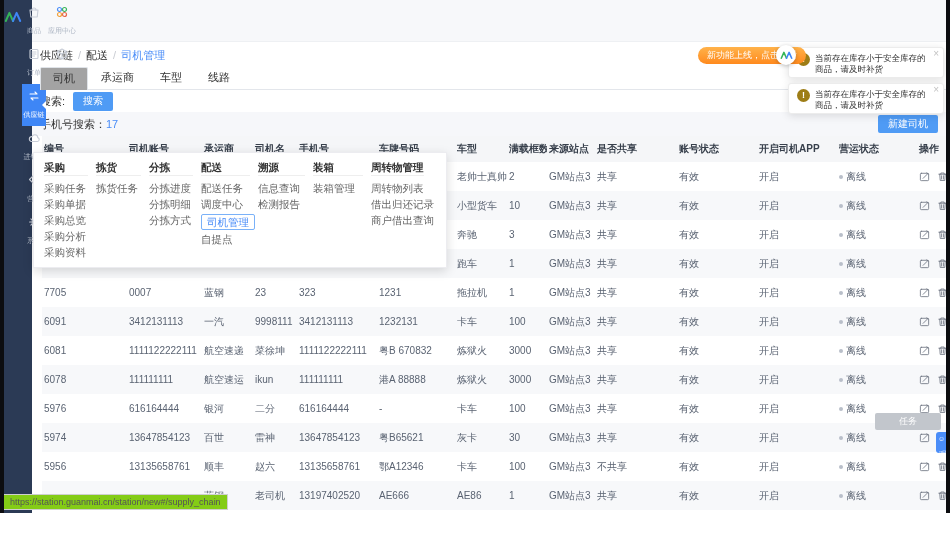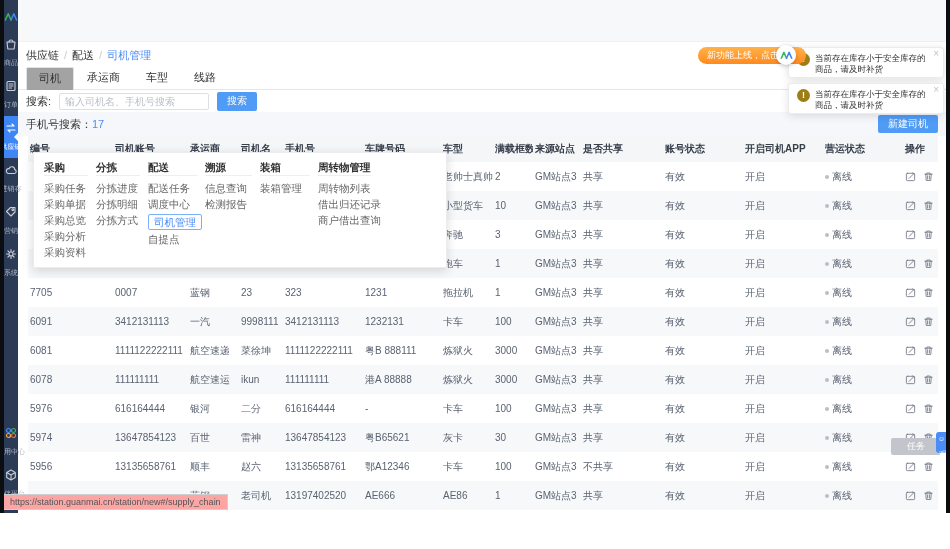--- a/index.html
+++ b/index.html
@@ -5,21 +5,21 @@
   * { box-sizing: border-box; }
   html,body { margin:0; padding:0; }
   body { background:#ffffff; font-family:"Liberation Sans", sans-serif; }
   .screen { position:relative; width:950px; height:549px; background:#fff; overflow:hidden; }
   .edge { position:absolute; top:0; width:4px; height:513px; background:#0c0d10; z-index:60; }
   .edge.left { left:0; } .edge.right { right:0; }
 
   .app { position:absolute; left:4px; top:0; width:942px; height:513px; display:flex; background:#fff; }
 
   
-  .sidebar { width:14px; background:#2b3a55; flex-shrink:0; display:flex; flex-direction:column; }
+  .sidebar { width:28px; background:#2b3a55; flex-shrink:0; display:flex; }
   .side-logo { height:32px; display:flex; align-items:center; justify-content:center; }
   .side-item { position:relative; padding:5px 0 6px; display:flex; flex-direction:column; align-items:center; gap:2px; cursor:pointer; }
   .side-item .lbl { font-size:8px; color:#aeb6c4; white-space:nowrap; transform:scale(.88); }
   .side-item.active { background:#3e86f6; }
   .side-item.active .lbl { color:#fff; }
   .side-item.active::after { content:""; position:absolute; right:0; top:50%; margin-top:-4px;
       border:4px solid transparent; border-right-color:#ffffff; }
   .side-spacer { flex:1; }
 
   
@@ -63,27 +63,27 @@
       background:linear-gradient(180deg,#ffb24a,#ff8a1e); color:#fff; font-size:9px; z-index:30; cursor:pointer; white-space:nowrap; }
   .logo-fab { position:absolute; left:776px; top:45px; width:20px; height:20px; border-radius:50%; background:#fff;
       box-shadow:0 1px 4px rgba(0,0,0,.25); display:flex; align-items:center; justify-content:center; z-index:30; cursor:pointer; }
   .toast { position:absolute; right:6px; width:156px; height:31px; background:#fff; border:1px solid #ececec; border-radius:3px;
       box-shadow:0 2px 8px rgba(0,0,0,.12); display:flex; align-items:flex-start; padding:5px 12px 0 8px; z-index:28; }
   .toast.t1 { top:47px; } .toast.t2 { top:83px; }
   .warn { width:13px; height:13px; border-radius:50%; background:#9d7d16; color:#fff; font-size:9px; font-weight:bold;
       text-align:center; line-height:13px; margin-right:5px; flex-shrink:0; }
   .toast-text { font-size:8.5px; color:#333; line-height:1.35; }
   .toast-close { position:absolute; top:1px; right:4px; color:#c3c3c3; font-size:10px; cursor:pointer; line-height:1; }
-  .task-chip { position:absolute; right:9px; top:438px; padding:2px 16px; background:#c2c6cc; color:#fff; font-size:9px;
+  .task-chip { position:absolute; right:9px; top:413px; padding:2px 24px; background:#c2c6cc; color:#fff; font-size:9px;
       border-radius:2px; z-index:26; cursor:pointer; }
   .service-tab { position:absolute; right:3px; top:432px; width:11px; padding:3px 0 5px; background:#4a8df8; color:#fff;
       border-radius:3px 0 0 3px; display:flex; flex-direction:column; align-items:center; z-index:40; cursor:pointer; }
   .service-tab .face { font-size:7px; line-height:8px; }
   .service-tab .vtxt { writing-mode:vertical-lr; font-size:8px; letter-spacing:1px; margin-top:1px; }
-  .url-tip { position:absolute; left:4px; top:494px; height:16px; line-height:15px; background:#fca5a5; border:1px solid #cfcfcf;
+  .url-tip { position:absolute; left:4px; top:494px; height:16px; line-height:15px; background:#84cc16; border:1px solid #cfcfcf;
       border-left:none; padding:0 6px; font-size:9px; color:#555; z-index:45; white-space:nowrap; }
 </style>
 </head>
 <body>
 
 <div class="screen">
   <div class="app">
 
     <aside class="sidebar">
       <div class="side-logo">
@@ -167,21 +167,20 @@
 
       <div class="tabs-row">
           <div class="tab active">司机</div>
           <div class="tab">承运商</div>
           <div class="tab">车型</div>
           <div class="tab">线路</div>
         </div>
 
       <div class="search-row">
         <span class="search-label">搜索:</span>
-        <input class="search-input" placeholder="输入司机名、手机号搜索" style="">
         <button class="btn-blue">搜索</button>
       </div>
 
       <div class="band">
         <span>手机号搜索：</span>
         <span class="count">17</span>
         <button class="btn-blue create-btn">新建司机</button>
       </div>
 
       <table>
@@ -375,21 +374,21 @@
                   </svg>
                 </span>
               </td>
             </tr>
             <tr>
               <td>6081</td>
               <td>1111122222111</td>
               <td>航空速递</td>
               <td>菜徐坤</td>
               <td>1111122222111</td>
-              <td>粤B 888111</td>
+              <td>粤B 670832</td>
               <td>炼狱火</td>
               <td>3000</td>
               <td>GM站点3</td>
               <td>共享</td>
               <td>有效</td>
               <td>开启</td>
               <td><span class="dot"></span><span>离线</span></td>
               <td>
                 <span class="act-icons">
                   <svg width="11" height="11" viewBox="0 0 12 12">
@@ -538,20 +537,24 @@
   </div>
 
   <div class="mega-menu">
       <div class="mm-col" style="width: 44px;">
         <div class="mm-title">采购</div>
         <div class="mm-item">采购任务</div>
         <div class="mm-item">采购单据</div>
         <div class="mm-item">采购总览</div>
         <div class="mm-item">采购分析</div>
         <div class="mm-item">采购资料</div>
+      </div>
+      <div class="mm-col" style="width: 45px;">
+        <div class="mm-title">拣货</div>
+        <div class="mm-item">拣货任务</div>
       </div>
       <div class="mm-col" style="width: 44px;">
         <div class="mm-title">分拣</div>
         <div class="mm-item">分拣进度</div>
         <div class="mm-item">分拣明细</div>
         <div class="mm-item">分拣方式</div>
       </div>
       <div class="mm-col" style="width: 49px;"><div class="mm-title">配送</div><div class="mm-item">配送任务</div><div class="mm-item">调度中心</div><div class="mm-item active">司机管理</div><div class="mm-item">自提点</div></div>
       <div class="mm-col" style="width: 47px;">
         <div class="mm-title">溯源</div>

